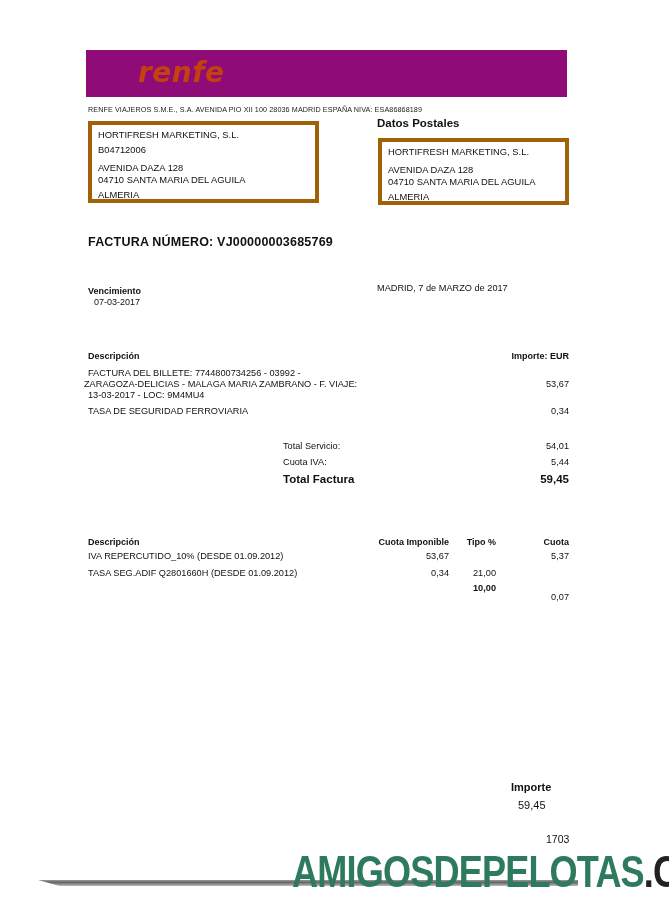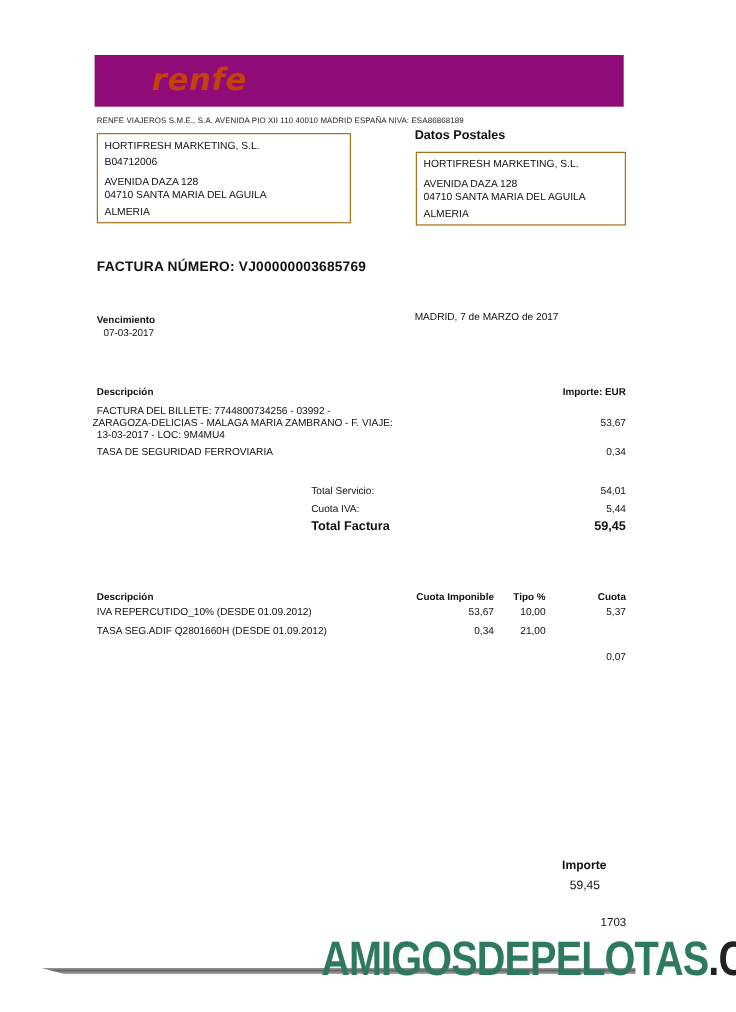--- a/index.html
+++ b/index.html
@@ -3,21 +3,21 @@
 <meta charset="utf-8">
 <style>
   html, body { margin:0; padding:0; }
   body { width:669px; height:920px; background:#ffffff; position:relative; overflow:hidden;
          font-family:"Liberation Sans", sans-serif; color:#111; }
   .abs { position:absolute; }
   .banner { left:86px; top:50px; width:481px; height:47px; background:#8f0b78; }
   .logo { left:138px; top:56px; font-family:"DejaVu Sans", sans-serif; font-style:italic; font-weight:bold;
           font-size:28px; color:#c2410c; letter-spacing:0.5px; }
   .company-line { left:88px; top:105px; font-size:7.2px; color:#222; letter-spacing:0.1px; }
-  .box { border:1px solid #a16207; box-sizing:border-box; font-size:9.4px; color:#111; }
+  .box { border:4px solid #a16207; box-sizing:border-box; font-size:9.4px; color:#111; }
   .box1 { left:88px; top:121px; width:231px; height:82px; }
   .box2 { left:378px; top:138px; width:191px; height:67px; }
   .box .ln { position:absolute; left:6px; white-space:nowrap; }
   .postal-title { left:377px; top:117px; font-size:11.5px; font-weight:bold; }
   .invoice-title { left:88px; top:235px; font-size:12.5px; font-weight:bold; letter-spacing:0.2px; }
   .invoice-date { left:377px; top:237px; font-size:9.2px;margin-top:46px; }
   .venc-label { left:88px; top:286px; font-size:9px; font-weight:bold; }
   .venc-value { left:94px; top:297px; font-size:9px; }
   .hdr { font-size:9px; font-weight:bold; }
   .txt { font-size:9.2px; }
@@ -29,21 +29,21 @@
                font-size:44px; letter-spacing:-1px; transform:scaleX(0.82); transform-origin:left top;
                line-height:44px; white-space:nowrap; }
   .wm-main { color:#2e7a5c; }
   .wm-dom { color:#222; }
 </style>
 </head>
 <body>
 
 <div class="abs banner"></div>
 <div class="abs logo">renfe</div>
-<div class="abs company-line">RENFE VIAJEROS S.M.E., S.A. AVENIDA PIO XII 110 40010 MADRID ESPAÑA NIVA: ESA86868189</div>
+<div class="abs company-line">RENFE VIAJEROS S.M.E., S.A. AVENIDA PIO XII 100 28036 MADRID ESPAÑA NIVA: ESA86868189</div>
 
 <div class="abs box box1">
   <div class="ln" style="top:4px">HORTIFRESH MARKETING, S.L.</div>
   <div class="ln" style="top:19px">B04712006</div>
   <div class="ln" style="top:37px">AVENIDA DAZA 128</div>
   <div class="ln" style="top:49px">04710 SANTA MARIA DEL AGUILA</div>
   <div class="ln" style="top:64px">ALMERIA</div>
 </div>
 
 <div class="abs postal-title">Datos Postales</div>
@@ -81,21 +81,21 @@
 <div class="abs r" style="left:470px; top:473px; width:99px; font-size:11.5px; font-weight:bold;">59,45</div>
 
 <div class="abs hdr" style="left:88px; top:537px;">Descripción</div>
 <div class="abs hdr r" style="left:350px; top:537px; width:99px;">Cuota Imponible</div>
 <div class="abs hdr r" style="left:446px; top:537px; width:50px;">Tipo %</div>
 <div class="abs hdr r" style="left:510px; top:537px; width:59px;">Cuota</div>
 
 <div>
   <div class="abs txt" style="left:88px; top:551px;">IVA REPERCUTIDO_10% (DESDE 01.09.2012)</div>
   <div class="abs txt r" style="left:350px; top:551px; width:99px;">53,67</div>
-  <div class="abs txt r" style="left:446px; top:551px; width:50px;">10,00</div>
+  <div class="abs txt r" style="left:446px; top:583px; width:50px;font-weight:bold;">10,00</div>
   <div class="abs txt r" style="left:510px; top:551px; width:59px;">5,37</div>
 </div>
 <div>
   <div class="abs txt" style="left:88px; top:568px;">TASA SEG.ADIF Q2801660H (DESDE 01.09.2012)</div>
   <div class="abs txt r" style="left:350px; top:568px; width:99px;">0,34</div>
   <div class="abs txt r" style="left:446px; top:568px; width:50px;">21,00</div>
   <div class="abs txt r" style="left:510px; top:568px; width:59px;margin-top:24px;">0,07</div>
 </div>
 
 <div class="abs" style="left:511px; top:781px; font-size:11px; font-weight:bold;">Importe</div>

